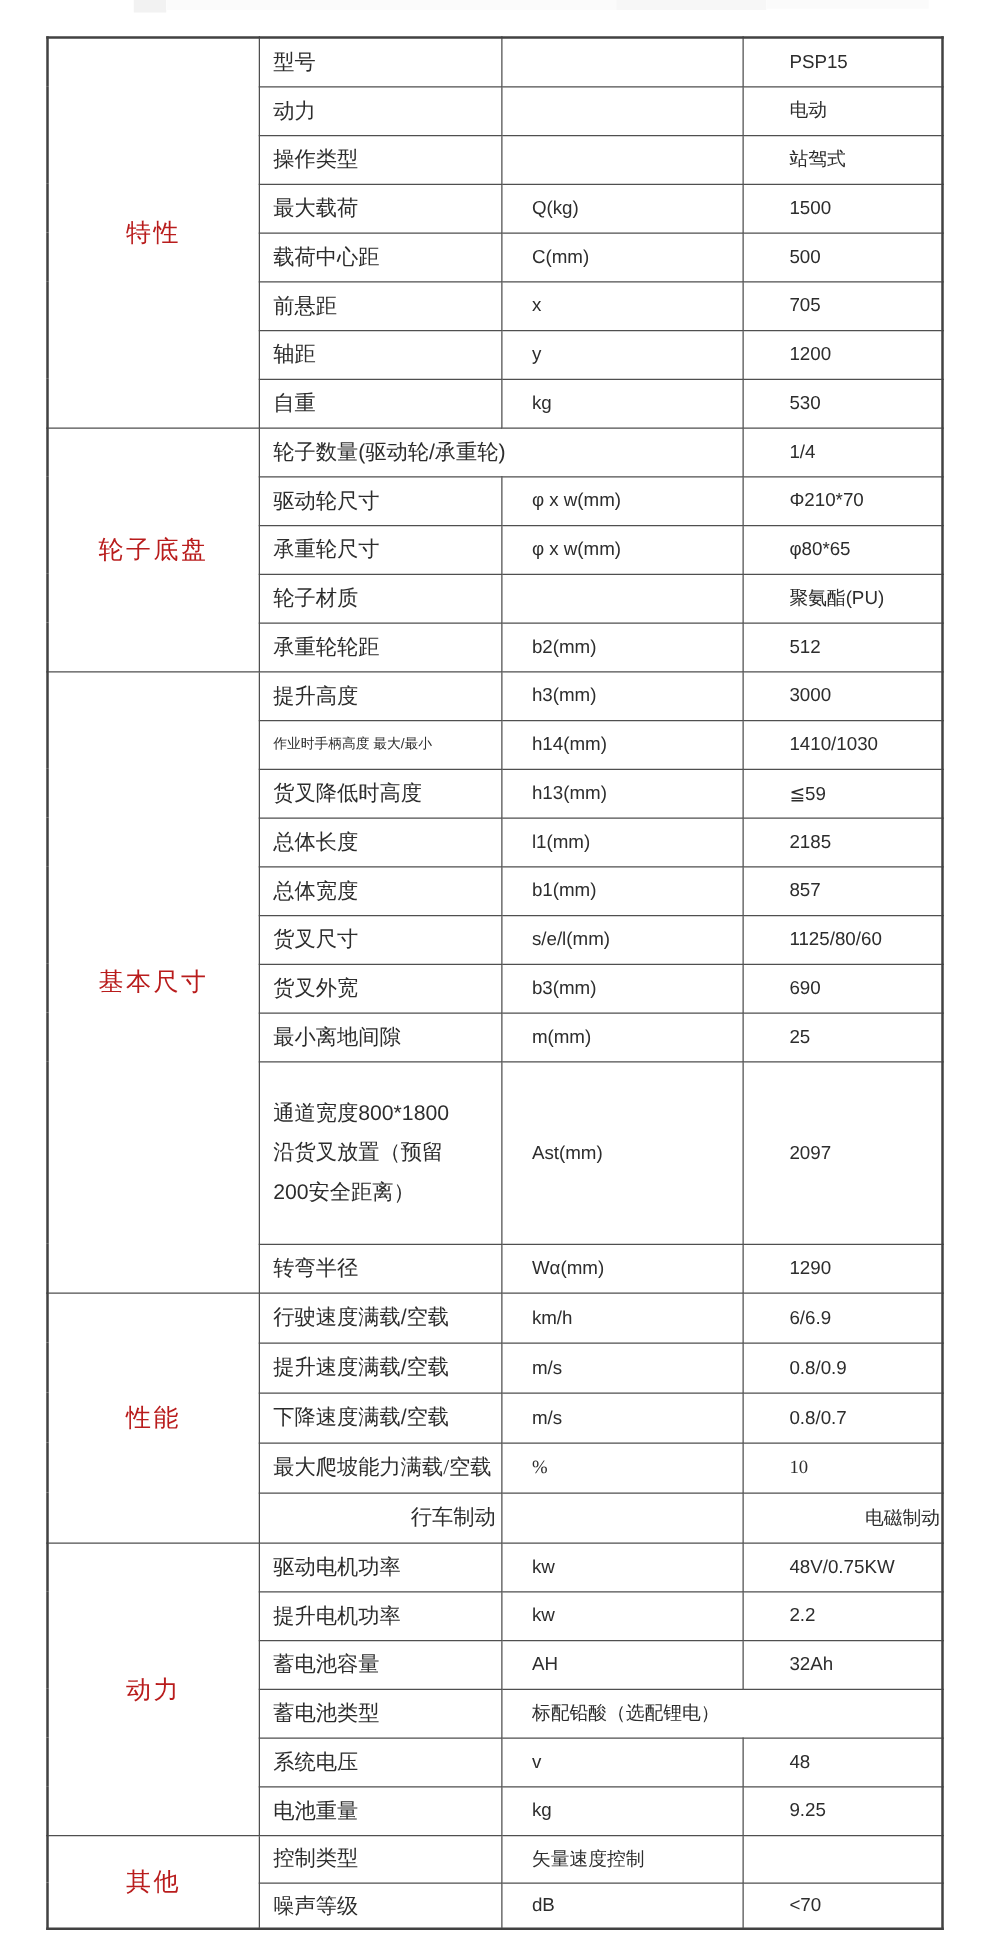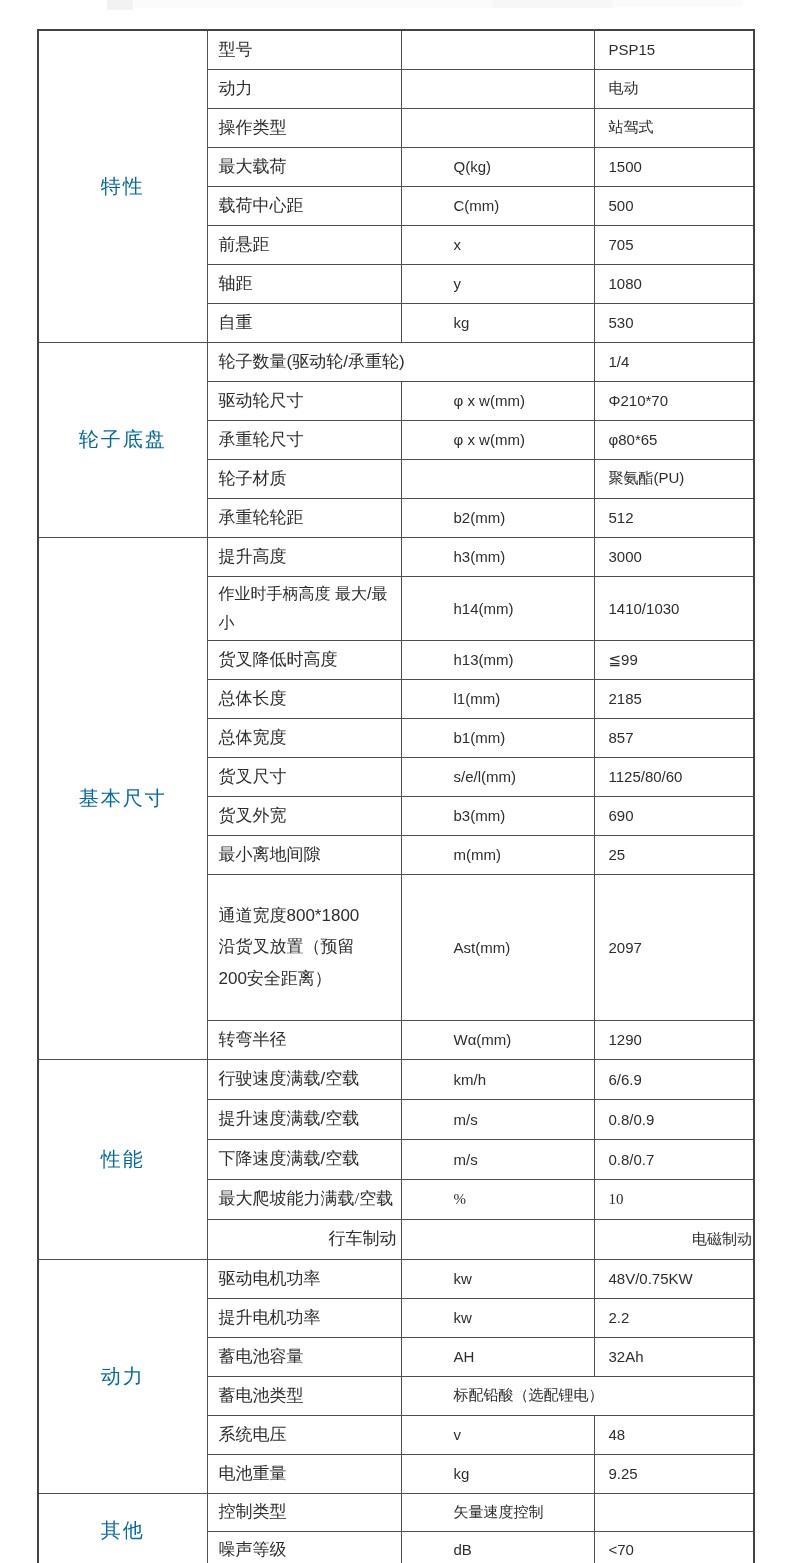--- a/index.html
+++ b/index.html
@@ -25,37 +25,37 @@
   table.spec td{
     border:1px solid #4f4f4f;
     vertical-align:middle;
     overflow:hidden;
     box-sizing:border-box;
   }
   tr.spec-row{height:39px;}
   td.section-cell{
     font-size:20px;
     text-align:center;
-    color:#0369a1;
+    color:#b91c1c;
     letter-spacing:2px;
     font-weight:500;
   }
   td.param-cell{
     padding:2px 4px 2px 11px;
     font-size:17px;
     white-space:pre-line;
     line-height:1.85;
   }
-  td.param-cell.small{font-size:16px;letter-spacing:0;margin-top:15px;}
+  td.param-cell.small{font-size:11px;letter-spacing:0;margin-top:15px;}
   td.symbol-cell{
-    padding-left:52px;
+    padding-left:24px;
     font-size:15px;
   }
   td.value-cell{
-    padding-left:14px;
+    padding-left:37px;
     font-size:15px;
   }
 </style>
 </head>
 <body style="background: rgb(255, 255, 255); color: rgb(45, 45, 45);">
 
 <div class="remnant remnant-a"></div>
 <div class="remnant remnant-b"></div>
 <div class="remnant remnant-c"></div>
 <div class="remnant remnant-d"></div>
@@ -95,21 +95,21 @@
         <td class="value-cell">500</td>
       </tr>
       <tr class="spec-row">
         <td class="param-cell">前悬距</td>
         <td class="symbol-cell">x</td>
         <td class="value-cell">705</td>
       </tr>
       <tr class="spec-row">
         <td class="param-cell">轴距</td>
         <td class="symbol-cell">y</td>
-        <td class="value-cell">1080</td>
+        <td class="value-cell">1200</td>
       </tr>
       <tr class="spec-row">
         <td class="param-cell">自重</td>
         <td class="symbol-cell">kg</td>
         <td class="value-cell">530</td>
       </tr>
       <tr class="spec-row">
         <td class="section-cell" rowspan="5">轮子底盘</td>
         <td class="param-cell" colspan="2">轮子数量(驱动轮/承重轮)</td>
         <td class="value-cell">1/4</td>
@@ -141,21 +141,21 @@
         <td class="value-cell">3000</td>
       </tr>
       <tr class="spec-row">
         <td class="param-cell small">作业时手柄高度  最大/最小</td>
         <td class="symbol-cell">h14(mm)</td>
         <td class="value-cell">1410/1030</td>
       </tr>
       <tr class="spec-row">
         <td class="param-cell">货叉降低时高度</td>
         <td class="symbol-cell">h13(mm)</td>
-        <td class="value-cell">≦99</td>
+        <td class="value-cell">≦59</td>
       </tr>
       <tr class="spec-row">
         <td class="param-cell">总体长度</td>
         <td class="symbol-cell">l1(mm)</td>
         <td class="value-cell">2185</td>
       </tr>
       <tr class="spec-row">
         <td class="param-cell">总体宽度</td>
         <td class="symbol-cell">b1(mm)</td>
         <td class="value-cell">857</td>

